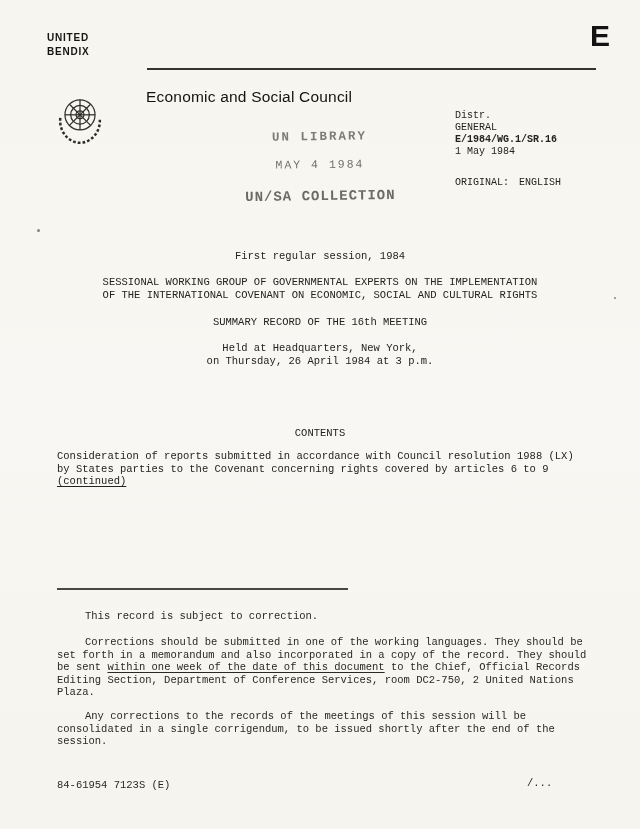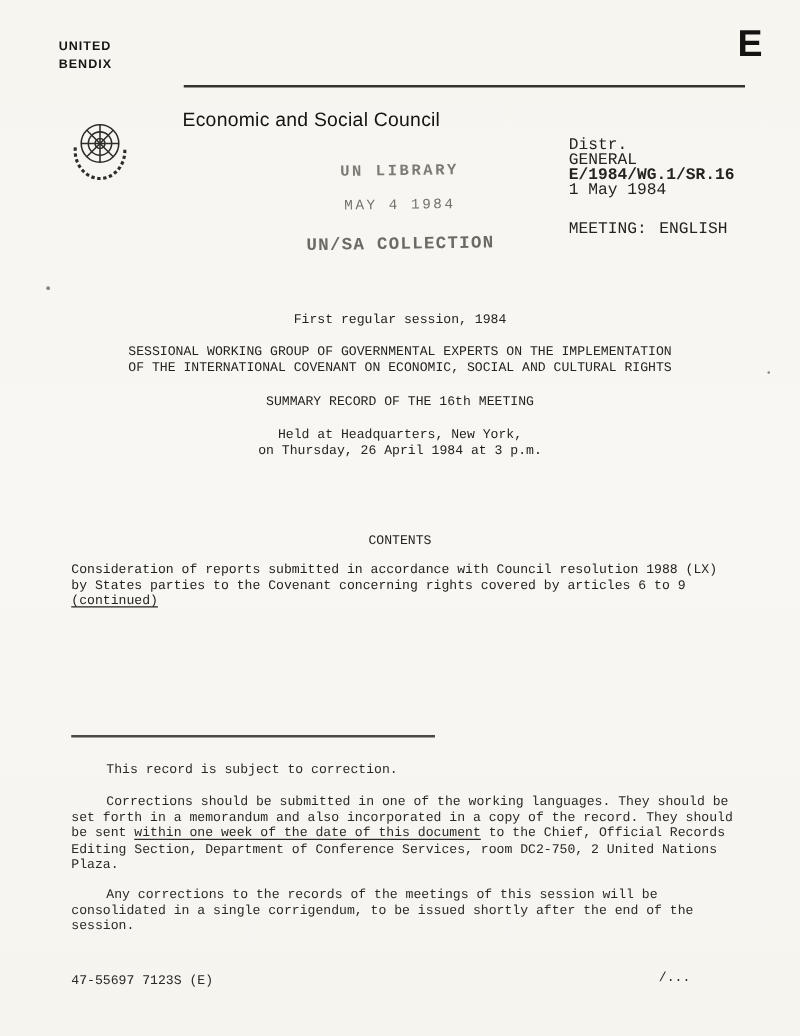--- a/index.html
+++ b/index.html
@@ -46,21 +46,21 @@
   .stamp {
     position: absolute; left: 220px; top: 131px; width: 200px;
     text-align: center; color: #4e4c45; transform: rotate(-0.8deg);
   }
   .stamp-line1 { font-size: 12.5px; letter-spacing: 2px; font-weight: 700; opacity: .72; }
   .stamp-line2 { margin-top: 15px; font-size: 11.5px; letter-spacing: 2px; opacity: .78; }
   .stamp-line3 { margin-top: 19px; font-size: 14px; letter-spacing: 1px; font-weight: 700; opacity: .82; }
 
   .distr {
     position: absolute; left: 455px; top: 110px;
-    font-size: 13px; line-height: 12px; color: #24231f;
+    font-size: 10px; line-height: 12px; color: #24231f;
   }
   .gap-sm { margin-top: 0; font-weight: bold; }
   .gap-md { margin-top: 19px; }
   .original-value { margin-left: 10px; }
 
   .cline { position: absolute; left: 0; width: 640px; text-align: center; color: #242320; }
   .y-session  { top: 250px; }
   .y-group    { top: 276px; }
   .y-record   { top: 316px; }
   .y-venue    { top: 342px; }
@@ -119,21 +119,21 @@
     <div class="stamp-line2">MAY  4 1984</div>
     <div class="stamp-line3">UN/SA COLLECTION</div>
   </div>
 
   <div class="distr">
     <div>Distr.</div>
     <div>GENERAL</div>
     <div class="gap-sm">E/1984/WG.1/SR.16</div>
     <div>1 May 1984</div>
     <div class="gap-md">
-      <span>MEETING:</span><span class="original-value">ENGLISH</span>
+      <span>ORIGINAL:</span><span class="original-value">ENGLISH</span>
     </div>
   </div>
 
   <div class="cline y-session">First regular session, 1984</div>
 
   <div class="cline y-group">
     <div>SESSIONAL WORKING GROUP OF GOVERNMENTAL EXPERTS ON THE IMPLEMENTATION</div>
     <div>OF THE INTERNATIONAL COVENANT ON ECONOMIC, SOCIAL AND CULTURAL RIGHTS</div>
   </div>
 
@@ -156,19 +156,19 @@
   <div class="footnote-rule"></div>
 
   <div class="notice">This record is subject to correction.</div>
 
   <p class="fpara fpara1">
     <span>Corrections should be submitted in one of the working languages.  They should be set forth in a memorandum and also incorporated in a copy of the record.  They should be sent </span><span class="u">within one week of the date of this document</span><span> to the Chief, Official Records Editing Section, Department of Conference Services, room DC2-750, 2 United Nations Plaza.</span>
   </p>
 
   <p class="fpara fpara2">Any corrections to the records of the meetings of this session will be consolidated in a single corrigendum, to be issued shortly after the end of the session.</p>
 
-  <div class="footer-num">47-55697  7123S (E)</div>
+  <div class="footer-num">84-61954  7123S (E)</div>
   <div class="footer-cont">/...</div>
 
   <div class="speck speck1"></div>
   <div class="speck speck2"></div>
 
 </div>
 
 </body></html>

